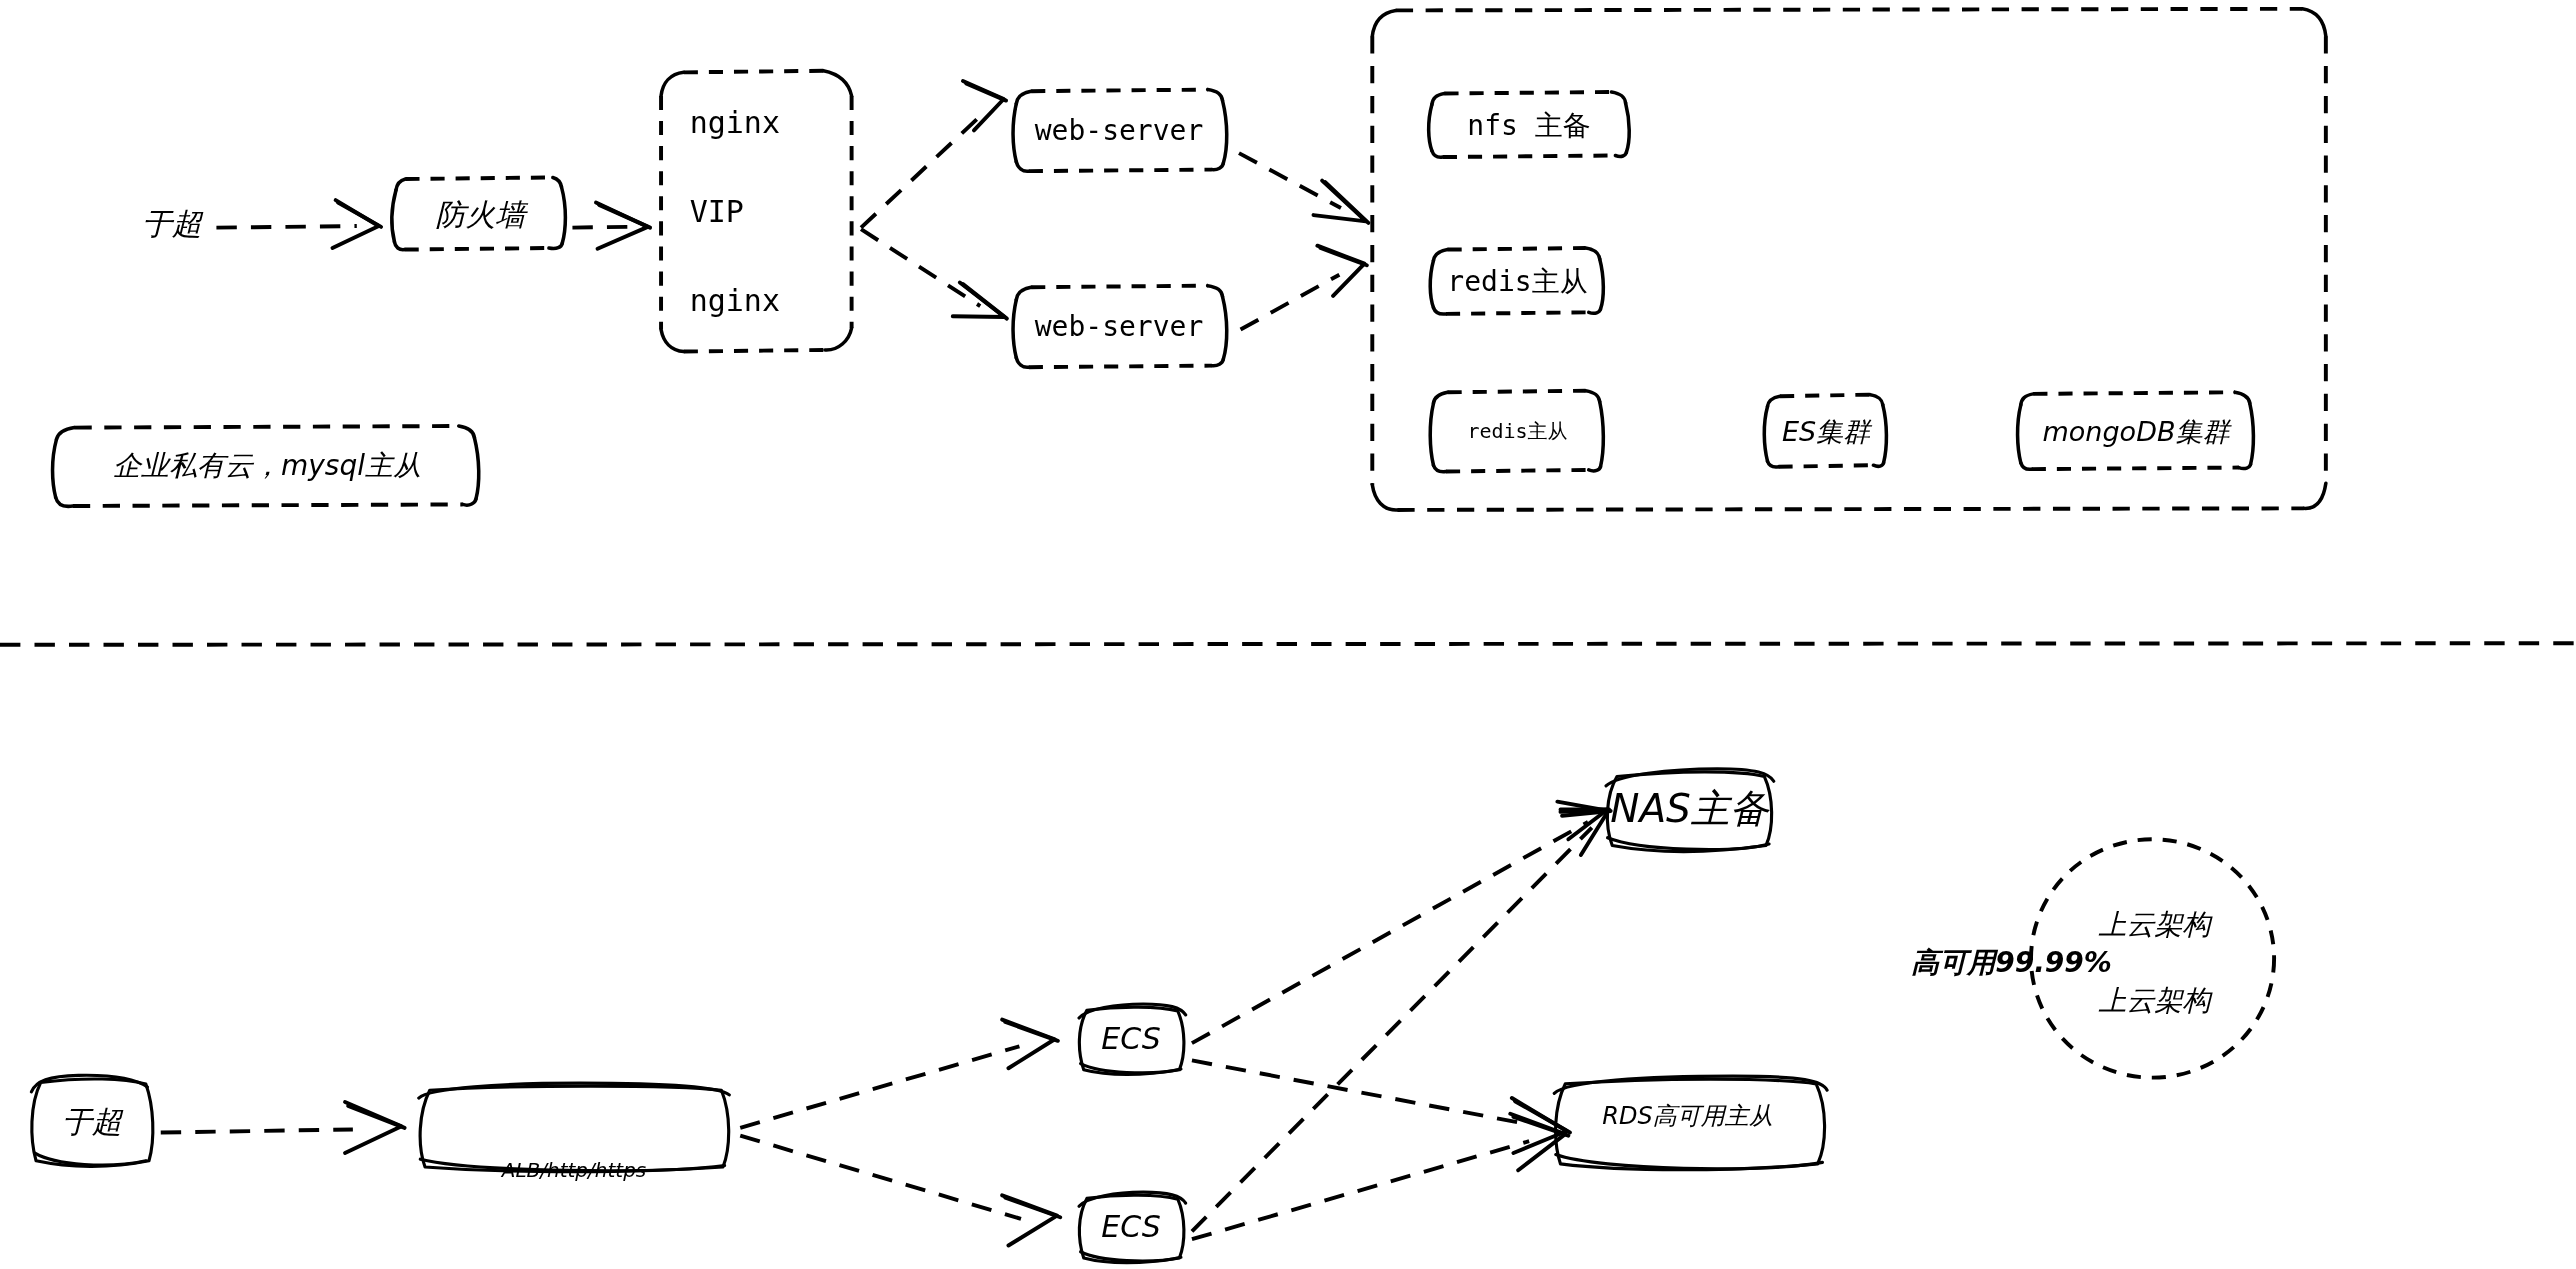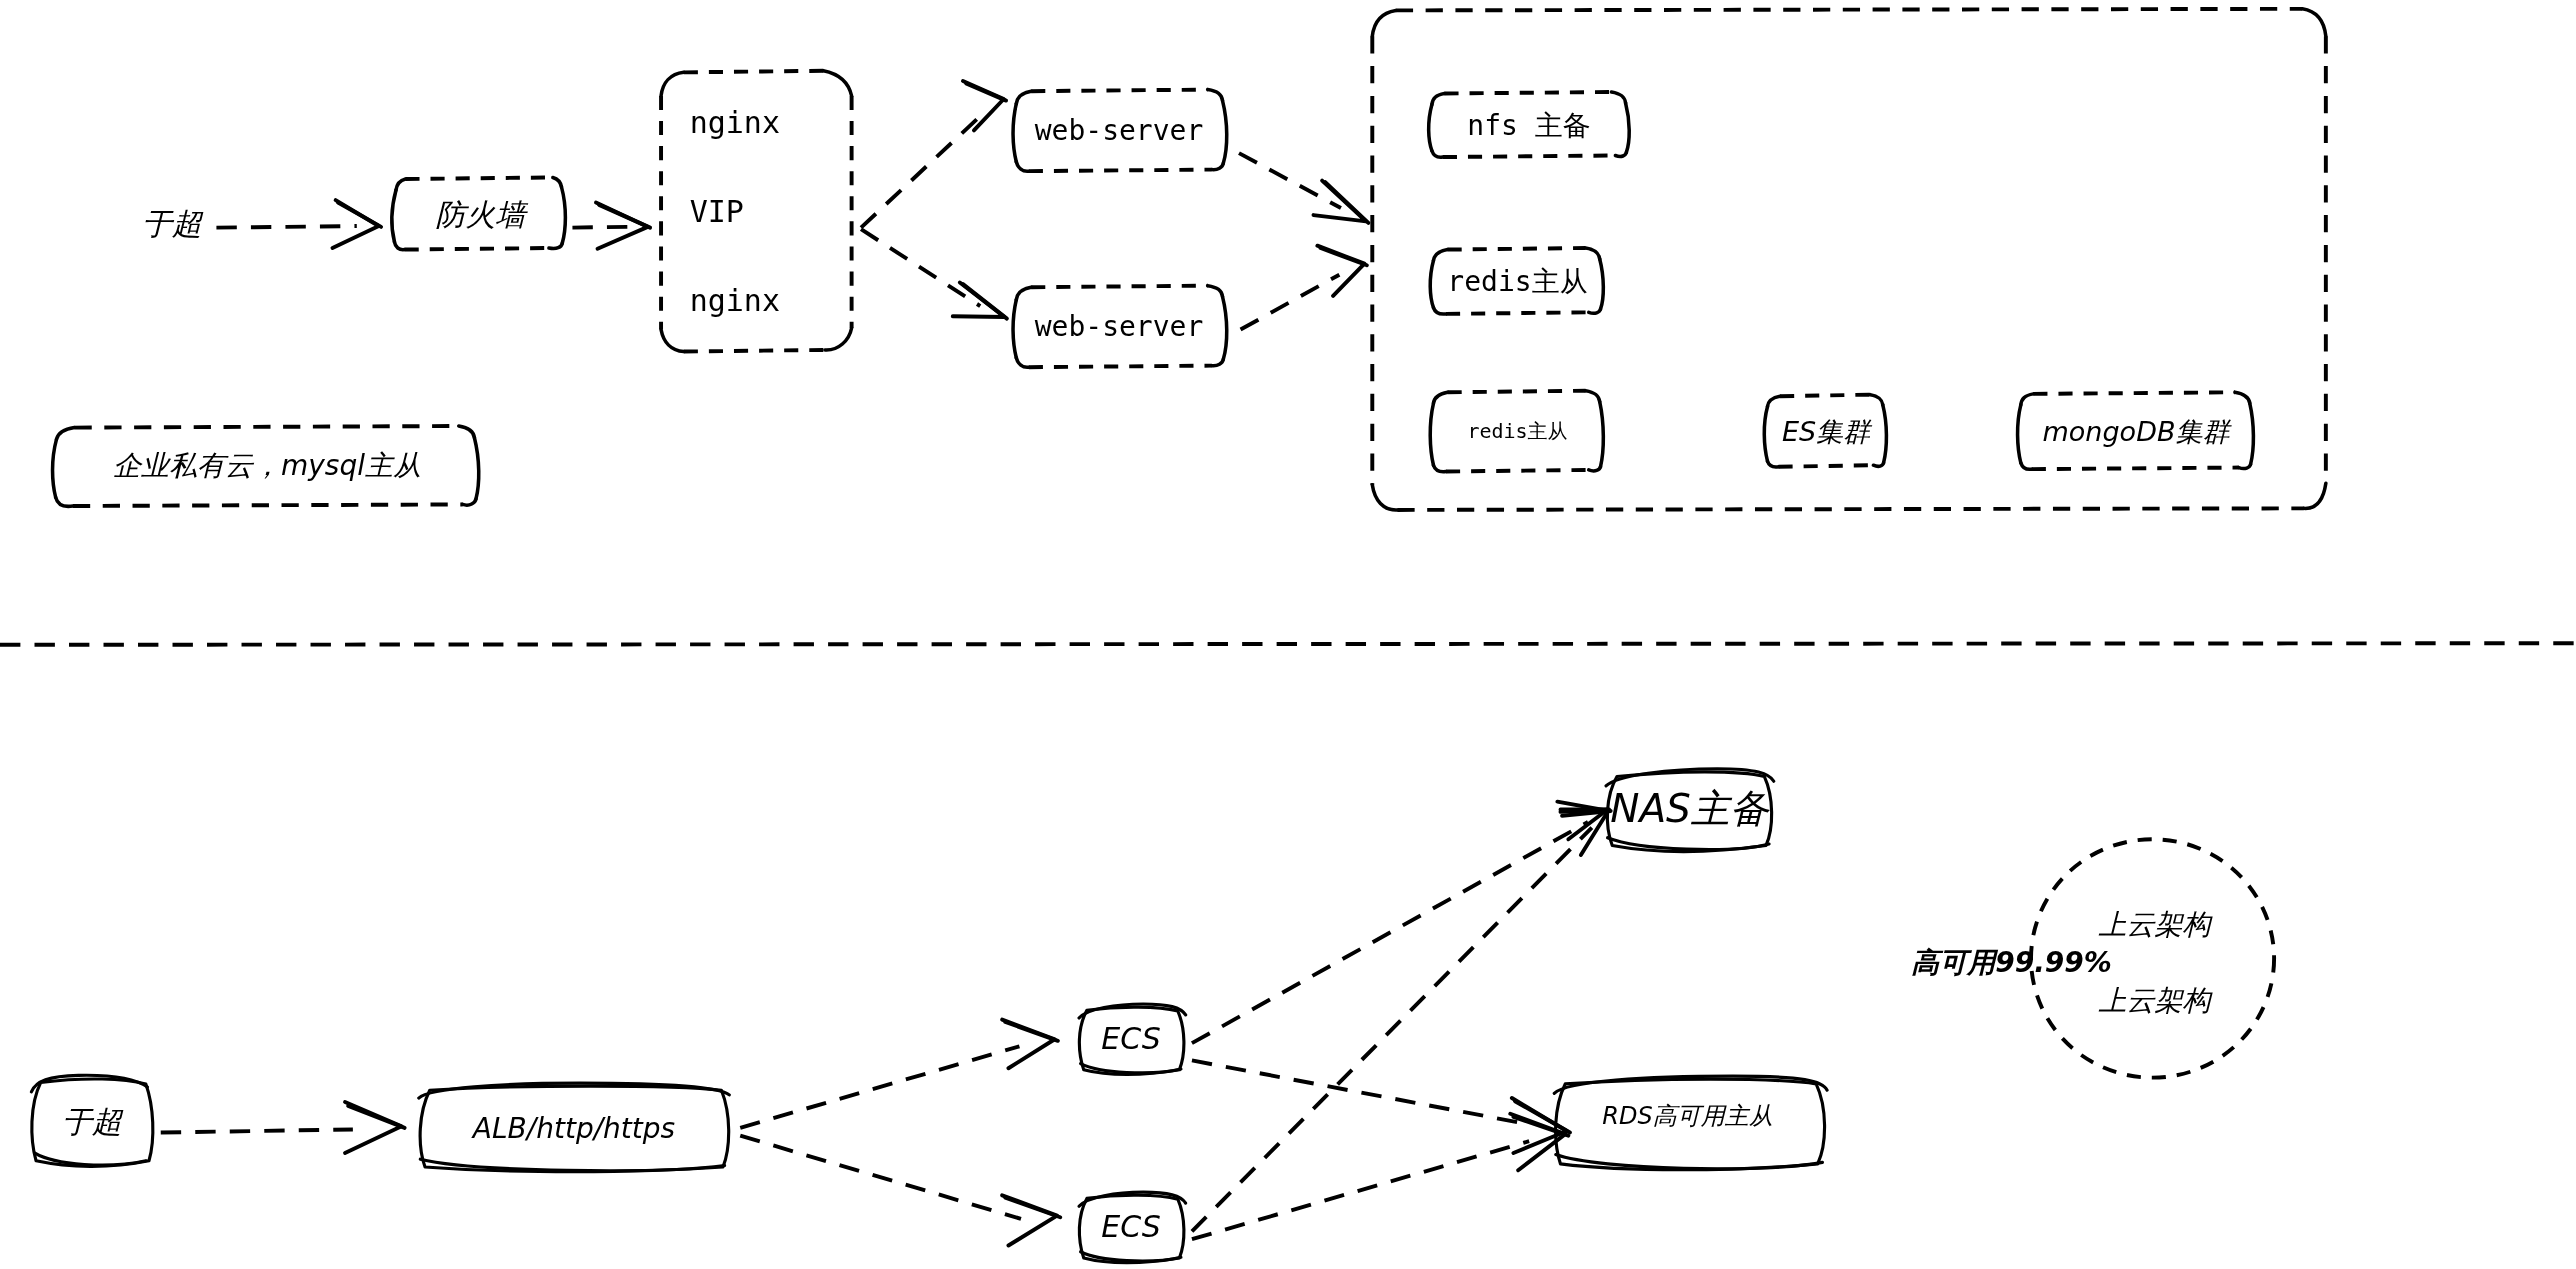--- a/index.html
+++ b/index.html
@@ -336,21 +336,21 @@
   <div class="node plain mono" style="left:1437px; top:409px; width:161px; height:45px; font-size:20px;">redis主从</div>
 
   <div class="node plain sans" style="left:1769px; top:409px; width:114px; height:45px; font-size:27px;">ES集群</div>
 
   <div class="node plain sans" style="left:2023px; top:409px; width:226px; height:45px; font-size:27px;">mongoDB集群</div>
 
   <div class="node plain sans" style="left:63px; top:443px; width:408px; height:45px; font-size:28px;">企业私有云，mysql主从</div>
 
   <div class="node plain sans" style="left:33px; top:1099px; width:118px; height:45px; font-size:30px;">于超</div>
 
-  <div class="node plain sans" style="left:423px; top:1106px; width:302px; height:45px; font-size:28px;">ALB/http/https</div>
+  <div class="node plain sans" style="left:423px; top:1148px; width:302px; height:45px; font-size:20px;">ALB/http/https</div>
 
   <div class="node plain sans" style="left:1084px; top:1016px; width:94px; height:45px; font-size:30px;">ECS</div>
 
   <div class="node plain sans" style="left:1084px; top:1204px; width:94px; height:45px; font-size:30px;">ECS</div>
 
   <div class="node plain sans" style="left:1611px; top:787px; width:157px; height:45px; font-size:39px;">NAS主备</div>
 
   <div class="node plain sans" style="left:1562px; top:1093px; width:251px; height:45px; font-size:24px;">RDS高可用主从</div>
 
   <div class="node plain sans" style="left:1898px; top:941px; width:227px; height:42px; font-size:28px; font-weight:bold;">高可用99.99%</div>

